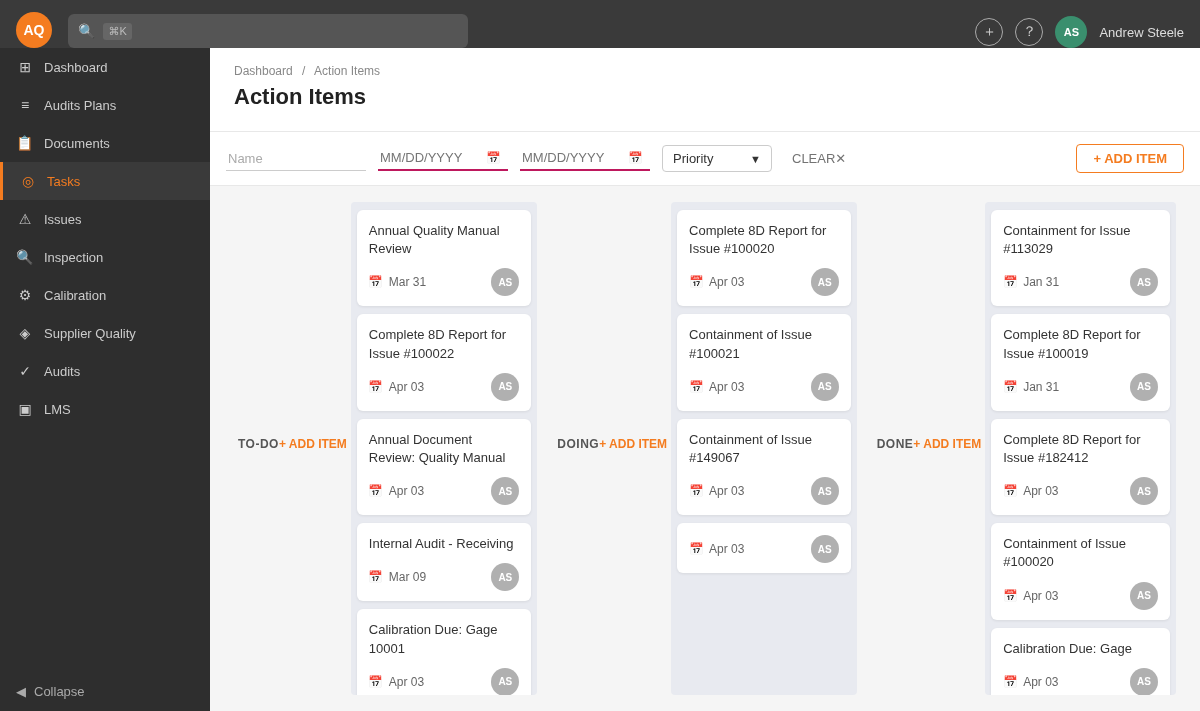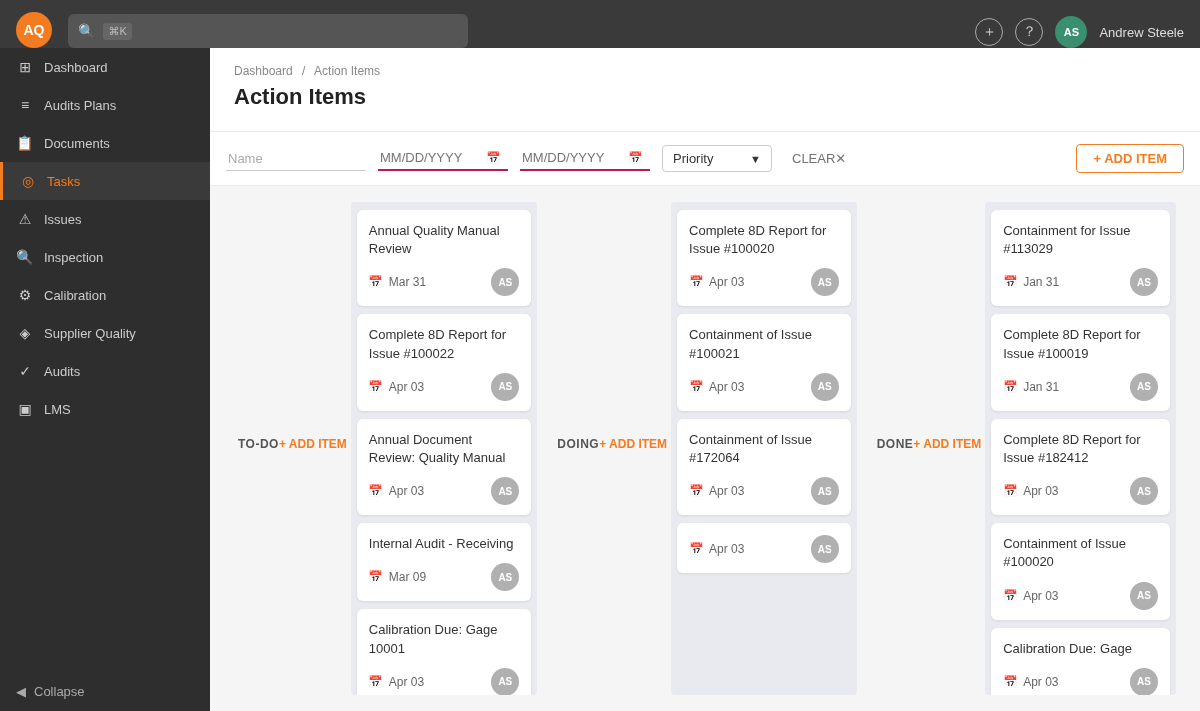--- a/index.html
+++ b/index.html
@@ -495,21 +495,21 @@
               <div class="card-title">Containment of Issue #100021</div>
               <div class="card-footer">
                 <div class="card-date">
                   <span class="cal-icon">📅</span>
                   <span>Apr 03</span>
                 </div>
                 <div class="card-avatar">AS</div>
               </div>
             </div>
             <div class="card">
-              <div class="card-title">Containment of Issue #172064</div>
+              <div class="card-title">Containment of Issue #149067</div>
               <div class="card-footer">
                 <div class="card-date">
                   <span class="cal-icon">📅</span>
                   <span>Apr 03</span>
                 </div>
                 <div class="card-avatar">AS</div>
               </div>
             </div>
             <div class="card">
               <div class="card-footer">

